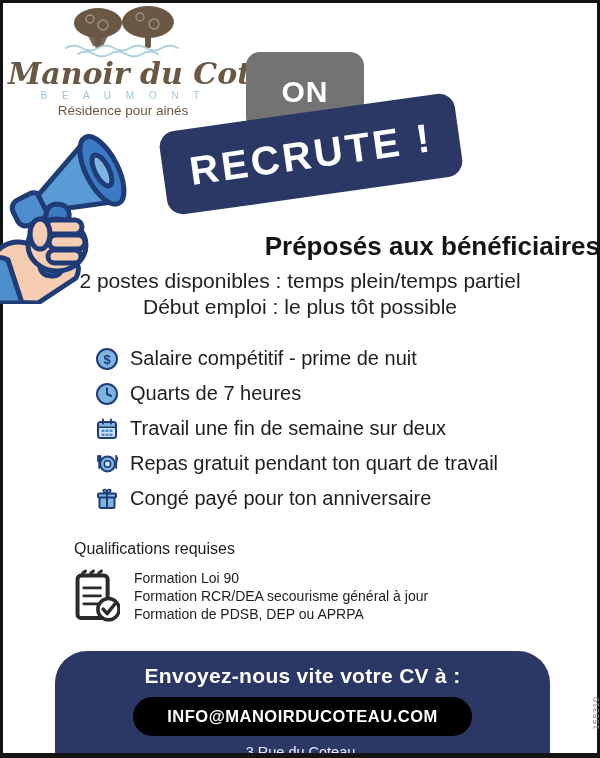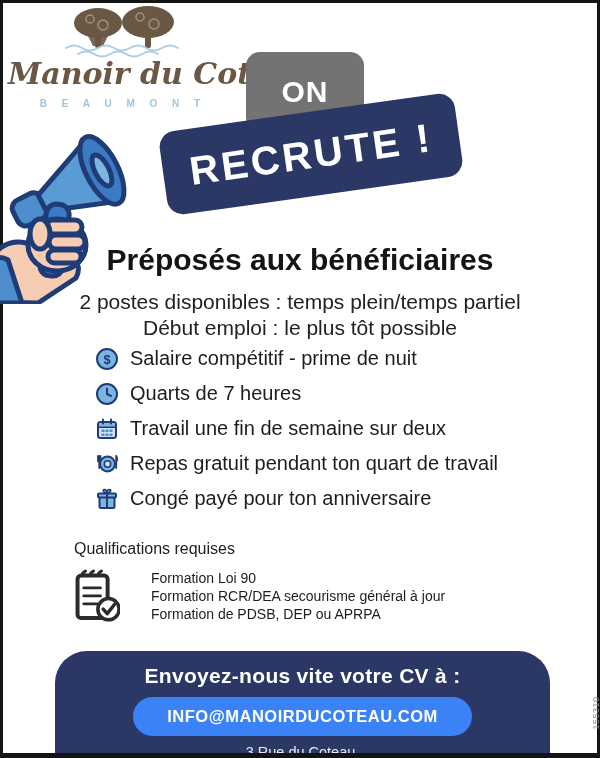--- a/index.html
+++ b/index.html
@@ -8,57 +8,57 @@
     font-family:"Liberation Sans",sans-serif;color:#1d1d1f;
     box-shadow:inset 0 0 0 3px #141414;
   }
   .bottom-border{position:absolute;left:0;right:0;bottom:0;height:5px;background:#141414;z-index:60;}
 
   
   .logo{position:absolute;left:8px;top:6px;width:230px;text-align:center;z-index:5;}
   .logo-trees{display:block;margin:0 auto;}
   .logo-name{font-family:"DejaVu Serif",serif;font-style:italic;font-weight:bold;
     font-size:30px;color:#6b5844;line-height:1.02;margin-top:1px;white-space:nowrap;}
-  .logo-city{font-size:10px;color:#9fc6da;letter-spacing:6px;margin-top:8px;font-weight:bold;}
+  .logo-city{font-size:10px;color:#9fc6da;letter-spacing:6px;margin-top:0;font-weight:normal;}
   .logo-tagline{font-size:13.5px;color:#6b5844;margin-top:2px;}
 
   
   .badge-on{position:absolute;left:246px;top:40px;width:118px;height:79px;background:#737373;
     border-radius:14px;display:flex;align-items:center;justify-content:center;z-index:6;margin-top:12px;}
   .badge-on span{color:#fff;font-weight:bold;font-size:30px;letter-spacing:1px;}
   .badge-recrute{position:absolute;left:162px;top:112px;width:298px;height:84px;background:#2b3765;
     border-radius:16px;display:flex;align-items:center;justify-content:center;
     transform:rotate(-8deg);z-index:7;}
   .badge-recrute span{color:#fff;font-weight:bold;font-size:40px;letter-spacing:3px;white-space:nowrap;}
 
   
   .megaphone{position:absolute;left:-4px;top:112px;width:178px;height:192px;z-index:4;}
 
   
   .headline{position:absolute;left:0;top:231px;width:600px;text-align:center;z-index:8;}
-  .headline h1{margin:12px;font-size:30px;font-weight:bold;color:#141416;}
+  .headline h1{margin:0;font-size:26px;font-weight:bold;color:#141416;text-align:right;}
   .headline .sub{font-size:21px;color:#222;margin-top:6px;line-height:1.24;}
 
   
   .benefits{position:absolute;left:95px;top:341px;width:470px;z-index:8;}
   .benefit{display:flex;align-items:center;height:35px;gap:11px;}
   .benefit .bicon{width:24px;height:24px;flex:0 0 24px;display:flex;align-items:center;}
   .benefit .blabel{font-size:20px;color:#1d1d1f;white-space:nowrap;}
 
   
   .quals{position:absolute;left:74px;top:540px;width:480px;z-index:8;}
   .quals-title{font-size:16px;color:#1d1d1f;text-underline-offset:3px;}
-  .quals-body{display:flex;margin-top:8px;align-items:flex-start;gap:31px;}
+  .quals-body{display:flex;margin-top:8px;align-items:flex-start;gap:14px;}
   .quals-list{font-size:14px;line-height:18px;color:#1d1d1f;padding-top:3px;}
 
   
   .contact{position:absolute;left:55px;top:651px;width:495px;height:135px;background:#2b3765;
     border-radius:32px 32px 0 0;text-align:center;z-index:9;}
   .contact-cta{color:#ffffff;font-weight:bold;font-size:21px;margin-top:13px;letter-spacing:.3px;}
-  .email-pill{display:inline-block;margin-top:9px;background:#3b82f6;border-radius:21px;
+  .email-pill{display:inline-block;margin-top:9px;background:#000000;border-radius:21px;
     padding:10px 34px;color:#ffffff;font-weight:bold;font-size:16.5px;letter-spacing:.5px;border:none;cursor:pointer;
     font-family:"Liberation Sans",sans-serif;}
   .contact-address{color:#e9ecf5;font-size:14.5px;line-height:17px;margin-top:8px;}
 
   .ref-code{position:absolute;right:-12px;bottom:40px;transform:rotate(-90deg);transform-origin:center;
     font-size:9px;color:#8a8a8a;letter-spacing:.5px;z-index:10;}
 </style>
 </head>
 <body>
 
@@ -79,20 +79,21 @@
         <circle cx="92" cy="11" r="4"></circle>
           <circle cx="106" cy="18" r="5"></circle>
       </g>
       <g fill="none" stroke="#a9cfe2" stroke-width="2" stroke-linecap="round">
         <path d="M18 42 q8 -5 16 0 q8 5 16 0 q8 -5 16 0 q8 5 16 0 q8 -5 16 0 q8 5 16 0 q8 -5 16 0"></path>
         <path d="M30 48 q8 -5 16 0 q8 5 16 0 q8 -5 16 0 q8 5 16 0 q8 -5 16 0"></path>
       </g>
     </svg>
     <div class="logo-name">Manoir du Coteau</div>
     <div class="logo-city">B E A U M O N T</div>
+    <div class="logo-tagline">Résidence pour ainés</div>
   </div>
 
   <div class="badge-on">
     <span>ON</span>
   </div>
 
   <div class="badge-recrute">
     <span>RECRUTE !</span>
   </div>
 

